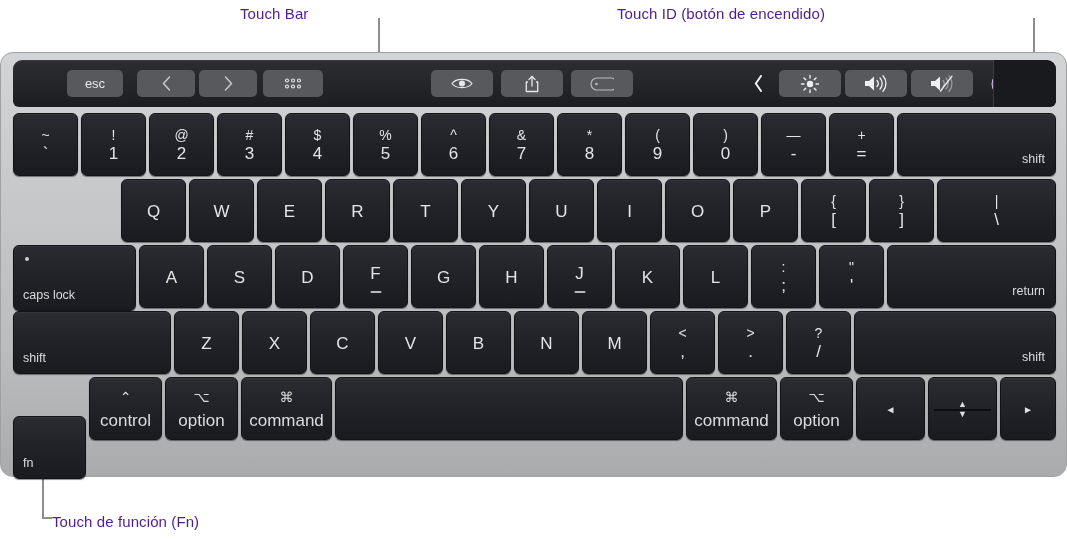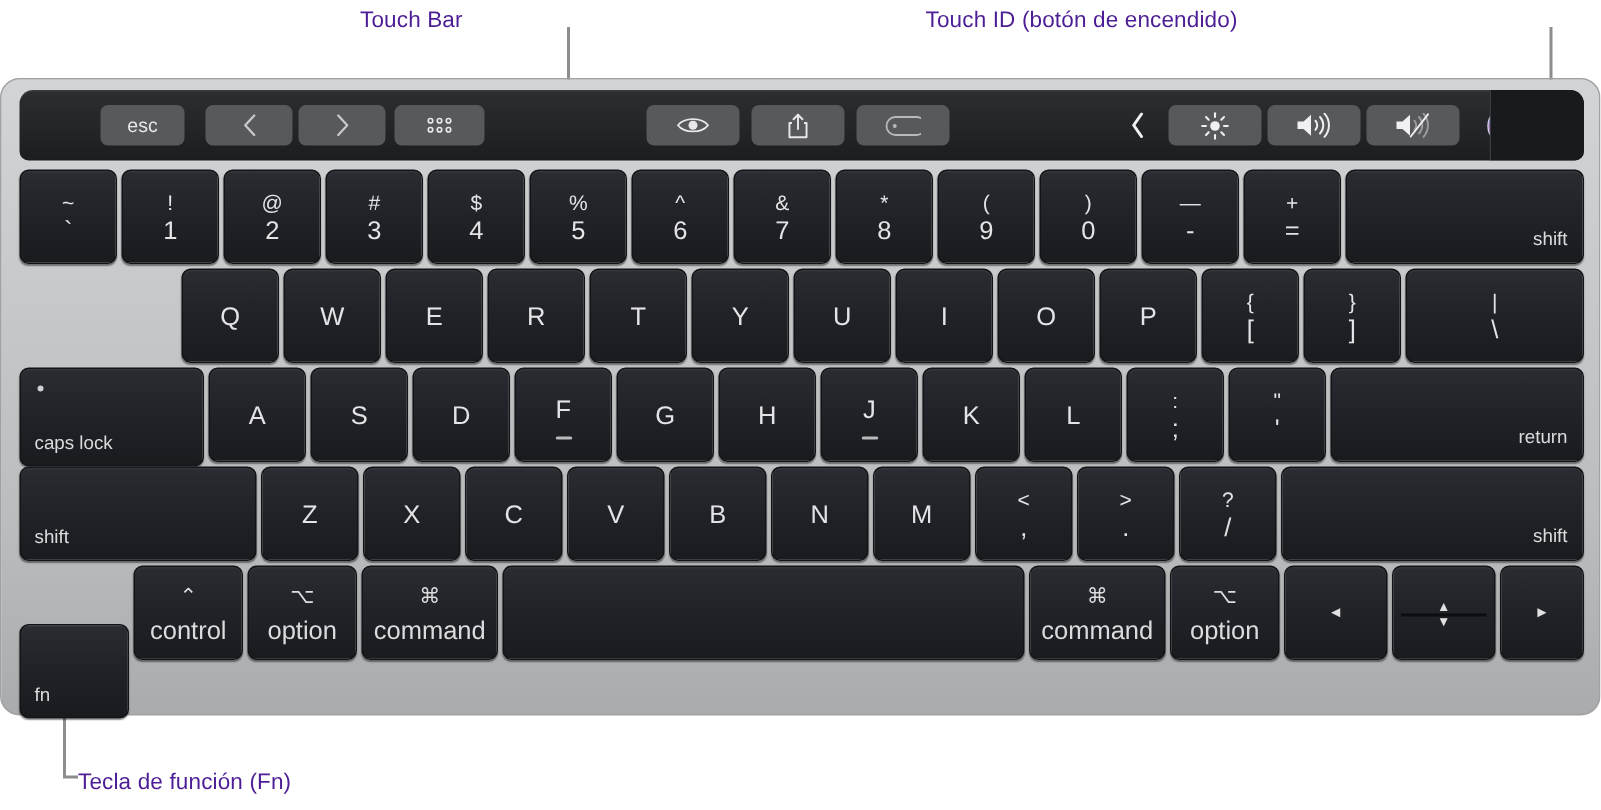--- a/index.html
+++ b/index.html
@@ -146,21 +146,21 @@
 </style>
 </head>
 <body>
 
 <div class="callout-label" style="left:240px;top:5px;">Touch Bar</div>
 <div class="leader v" style="left:378px;top:18px;height:40px;"></div>
 
 <div class="callout-label" style="left:617px;top:5px;">Touch ID (botón de encendido)</div>
 <div class="leader v" style="left:1033px;top:18px;height:48px;"></div>
 
-<div class="callout-label" style="left:52px;top:530px;transform:translateY(-100%);">Tecla de función (Fn)</div>
+<div class="callout-label" style="left:52px;top:530px;transform:translateY(-100%);">Touch de función (Fn)</div>
 <div class="leader v" style="left:42px;top:472px;height:46px;"></div>
 <div class="leader h" style="left:42px;top:517px;width:10px;"></div>
 
 <div id="keyboard-body">
   <div id="keyboard-inner">
 
     <div id="touch-bar">
 
       <div class="tb-btn" style="left:54px;width:56px;">
         <span>esc</span>

